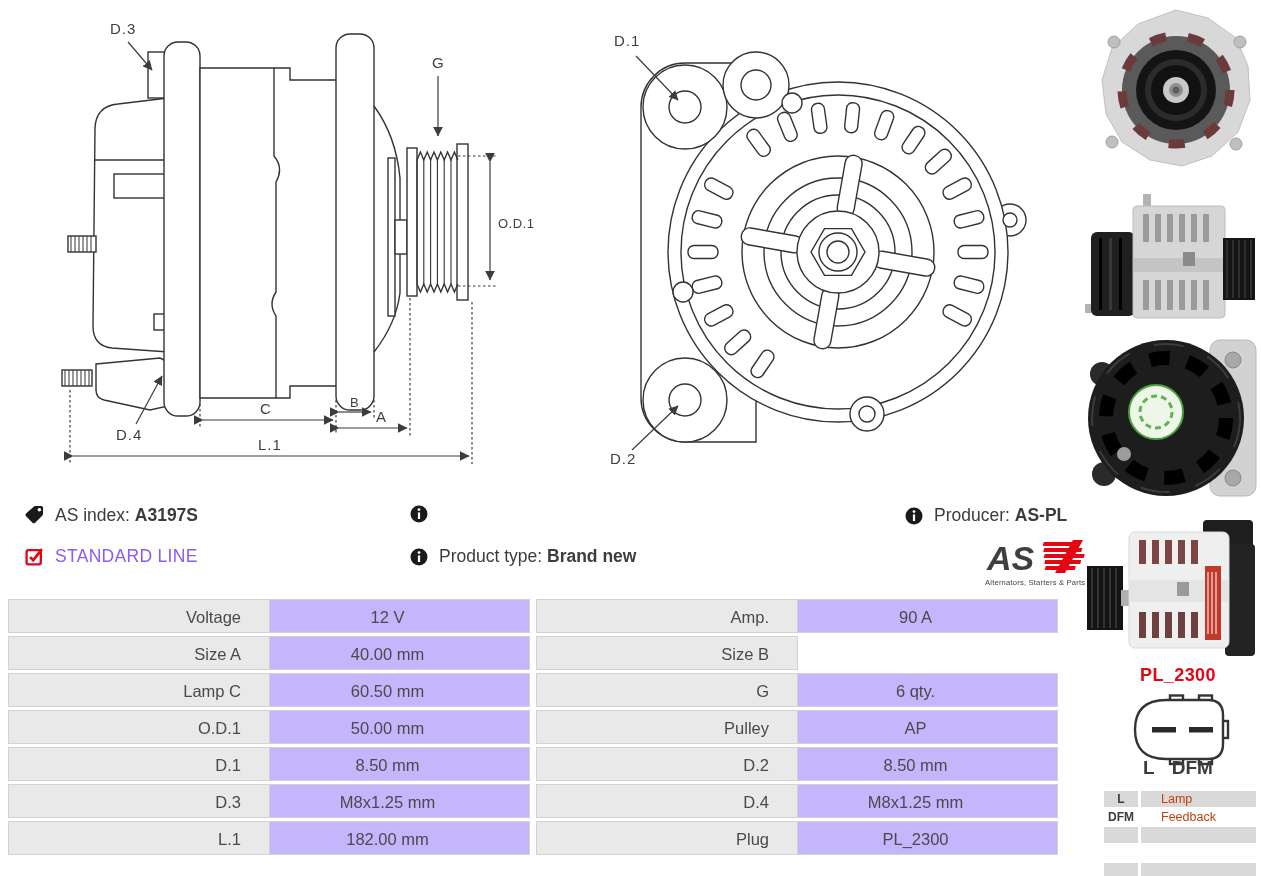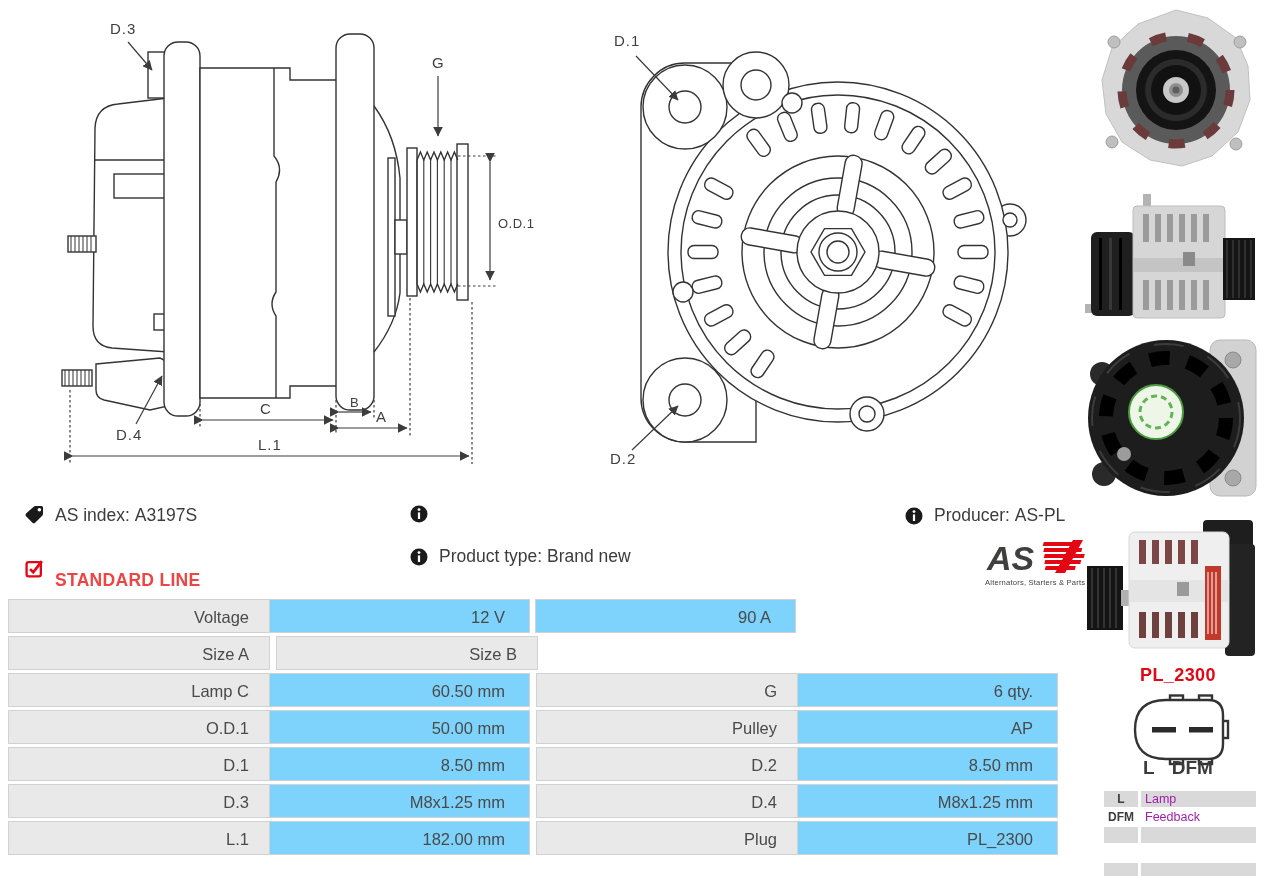--- a/index.html
+++ b/index.html
@@ -6,40 +6,40 @@
   body{font-family:"Liberation Sans",sans-serif;color:#3c3c3b;}
   .page{position:relative;width:1261px;height:876px;background:#fff;overflow:hidden;}
 
   svg text{font-family:"Liberation Sans",sans-serif;fill:#3f3f3e;}
   .draw{position:absolute;}
   .lbl-txt{font-size:15px;letter-spacing:1px;}
   .lbl-sm{font-size:13px;letter-spacing:0.5px;}
 
   
   .inforow{position:absolute;display:flex;align-items:center;gap:11px;font-size:17.5px;white-space:nowrap;}
-  .inforow b{font-weight:normal;}
-  .red{color:#ef4444;font-weight:bold;letter-spacing:0.3px;margin-top:24px;}
+  .inforow b{font-weight:bold;}
+  .red{color:#8b5cf6;font-weight:normal;letter-spacing:0.3px;}
   .icon{flex:0 0 auto;display:block;}
 
   
   .spec{position:absolute;left:8px;top:599px;}
   .srow{display:flex;margin-bottom:3px;}
   .half{display:flex;}
   .half + .half{margin-left:6px;}
   .cell{height:34px;line-height:34px;box-sizing:border-box;border:1px solid #d2d2d2;font-size:16.5px;color:#4a4a4a;text-align:right;}
-  .clbl{width:262px;background:#e9e9e9;padding-right:20px;}
-  .cval{width:261px;background:#7dd3fc;padding-right:24px;margin-left:-1px;}
+  .clbl{width:262px;background:#e9e9e9;padding-right:28px;}
+  .cval{width:261px;background:#c4b5fd;padding-right:24px;margin-left:-1px;text-align:center;}
 
   
   .plugcode{position:absolute;left:1098px;top:665px;width:160px;text-align:center;font-weight:bold;font-size:18px;color:#e30613;letter-spacing:0.4px;}
   .plugpins{position:absolute;left:1126px;top:757px;width:104px;display:flex;justify-content:center;gap:17px;font-weight:bold;font-size:19px;color:#3c3c3b;}
   .legend{position:absolute;left:1104px;top:791px;width:152px;}
   .lrow{display:flex;gap:3px;height:16px;margin-bottom:2px;}
   .lkey{width:34px;text-align:center;font-weight:bold;font-size:12px;line-height:16px;color:#3c3c3b;}
-  .lval{flex:1;padding-left:4px;font-size:12.5px;line-height:16px;color:#a21caf;}
+  .lval{flex:1;padding-left:20px;font-size:12.5px;line-height:16px;color:#c2410c;}
   .lrow.gray .lkey,.lrow.gray .lval{background:#d9d9d9;}
 
   .photo{position:absolute;}
 </style>
 </head>
 <body>
 
 <div class="page">
 
   <svg class="draw" style="left:52px;top:8px" width="490" height="472" viewBox="0 0 490 472">
@@ -326,26 +326,28 @@
     <text x="0" y="48" font-size="7.6" fill="#95867c" letter-spacing="0.2">Alternators, Starters &amp; Parts</text>
   </svg>
 
   <div class="spec">
     <div class="srow">
       <div class="half">
           <div class="cell clbl">Voltage</div>
           <div class="cell cval">12 V</div>
         </div>
       <div class="half">
+          <div class="cell clbl">Amp.</div>
           <div class="cell cval">90 A</div>
         </div>
     </div>
     <div class="srow">
       <div class="half">
           <div class="cell clbl">Size A</div>
+          <div class="cell cval">40.00 mm</div>
         </div>
       <div class="half">
           <div class="cell clbl">Size B</div>
         </div>
     </div>
     <div class="srow">
       <div class="half">
           <div class="cell clbl">Lamp C</div>
           <div class="cell cval">60.50 mm</div>
         </div>

